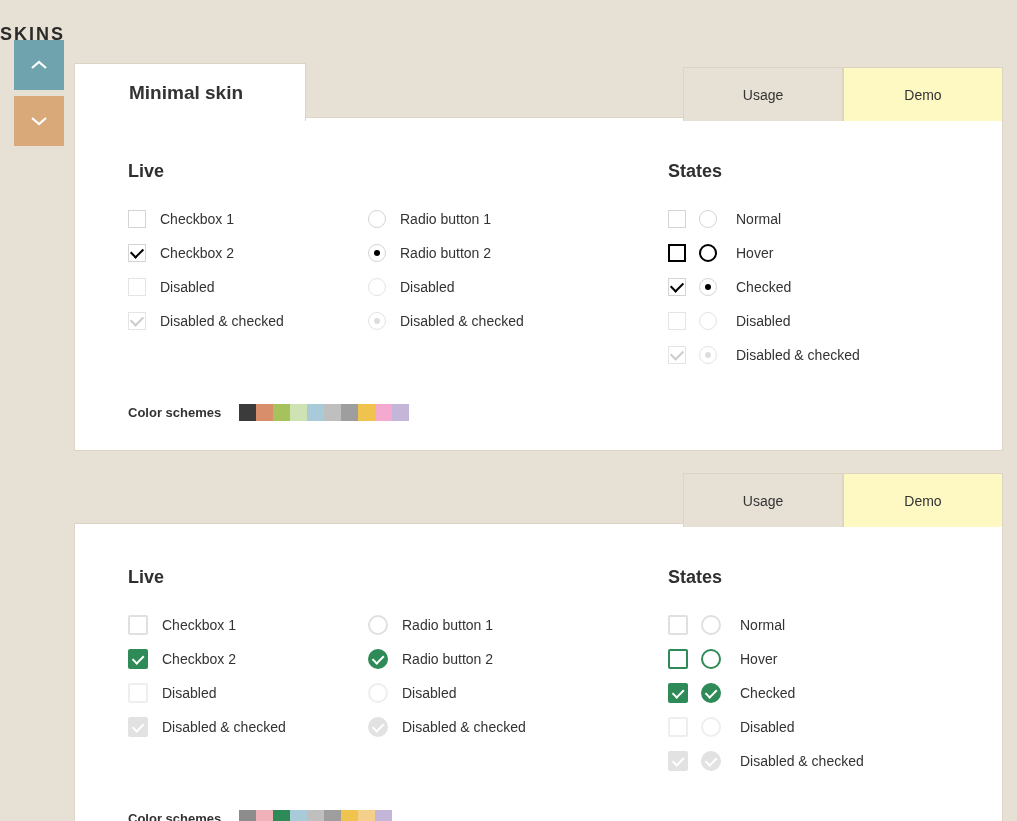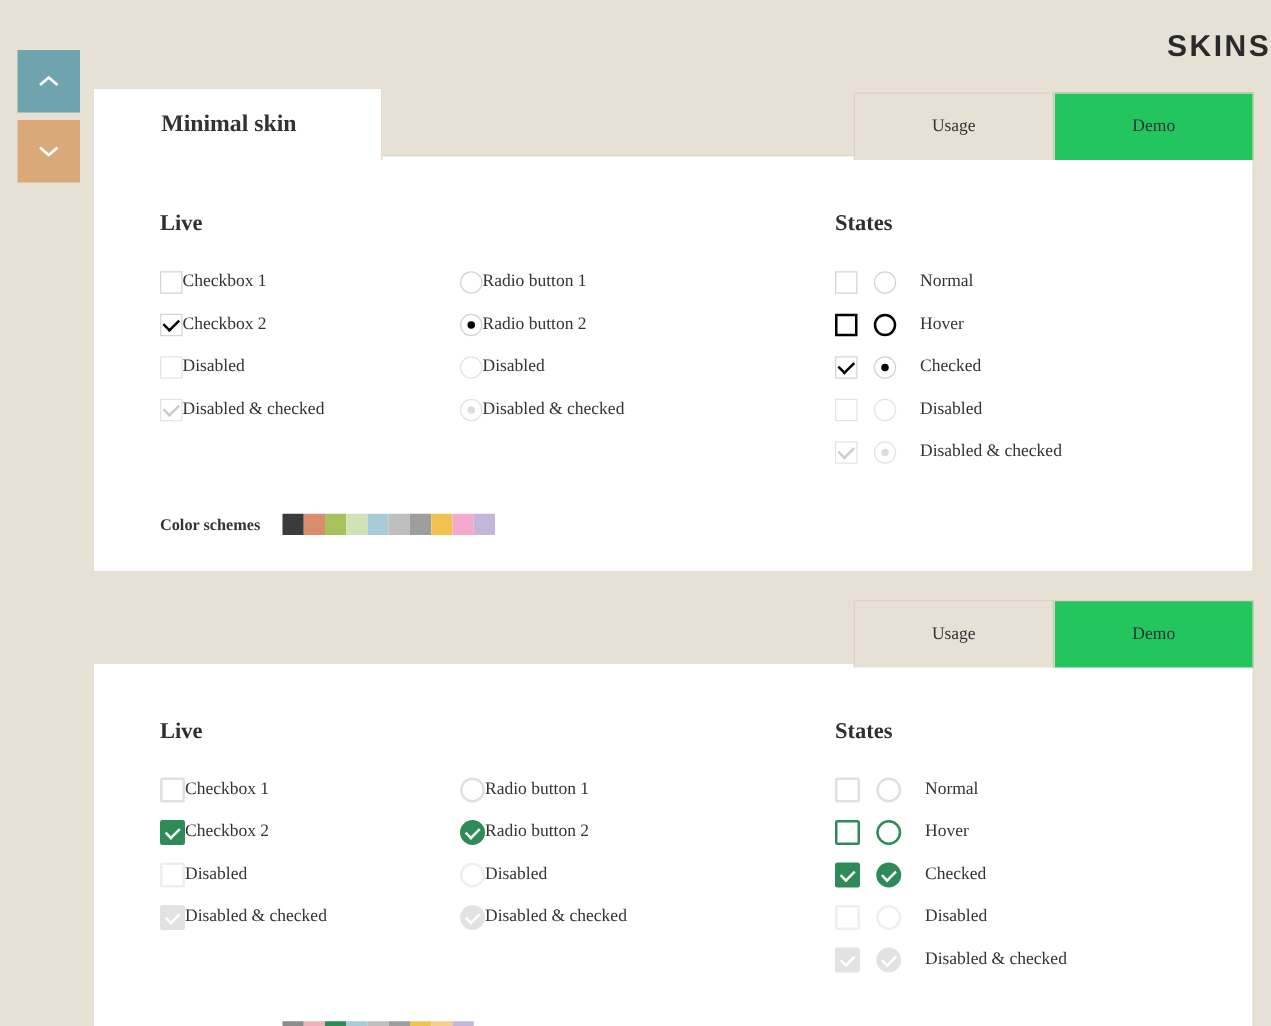--- a/index.html
+++ b/index.html
@@ -6,45 +6,43 @@
   body {
     background: #e7e0d4;
     font-family: "Helvetica Neue", Arial, sans-serif;
     font-size: 14px;
     color: #333;
     width: 1017px;
   }
   .page { position: relative; padding-bottom: 30px; }
 
   .page-title {
-    text-align: right;
-    font-size: 24px;
+    text-align: left;
+    font-size: 18px;
     font-weight: 700;
     letter-spacing: 2px;
     color: #2a2a2a;
     padding-top: 24px;
     text-transform: uppercase;
-    padding-left: 32px;
   }
 
   
   .side-nav { position: absolute; top: 40px; left: 14px; width: 50px; }
   .nav-btn {
     width: 50px; height: 50px;
     display: flex; align-items: center; justify-content: center;
     cursor: pointer; margin-bottom: 6px;
   }
   .nav-up { background: #6fa3ae; }
   .nav-down { background: #d9a97a; }
   .nav-btn svg { stroke: #fff; stroke-width: 2.2; fill: none; }
 
   .panel {
     margin: 18px 14px 12px 74px;
     position: relative;
-    font-family: Liberation Serif, serif;
   }
   .panel-bg {
     position: absolute; left: 0; right: 0; top: 54px; bottom: 0;
     background: #fff;
     border: 1px solid #ddd4c4;
   }
   .tab-row {
     position: relative;
     display: flex;
     height: 58px;
@@ -61,36 +59,36 @@
   }
   .spacer { flex: 1; }
   .mode-tabs { display: flex; gap: 0; z-index: 2; }
   .mode-tab {
     width: 160px; height: 54px; margin-top: 4px;
     display: flex; align-items: center; justify-content: center;
     font-size: 14px; color: #333;
     border: 1px solid #ddd4c4; border-bottom: none;
     cursor: pointer;
   }
-  .mode-tab.active { background: #22c55e; }
+  .mode-tab.active { background: #fef9c3; }
   .mode-tab.inactive { background: #e7e0d4; text-align: center; }
 
   .panel-content {
     position: relative; z-index: 1;
     padding: 40px 54px 30px 54px;
     display: flex; gap: 0;
   }
   .col { }
   .col-live { width: 240px; }
   .col-radio { width: 300px; }
   .col-states { flex: 1; }
 
   .col-title { font-size: 18px; font-weight: 700; color: #2f2f2f; margin-bottom: 20px; }
 
-  .opt-row { display: flex; align-items: center; height: 34px; }
+  .opt-row { display: flex; align-items: center; height: 34px; gap: 14px; }
   .opt-label { font-size: 14px; color: #333; }
 
   
   .cb, .rb {
     width: 18px; height: 18px; display: inline-flex; align-items: center; justify-content: center;
     flex-shrink: 0; cursor: pointer;
   }
   .cb { border: 1px solid #ccc; }
   .rb { border: 1px solid #ccc; border-radius: 50%; }
 

